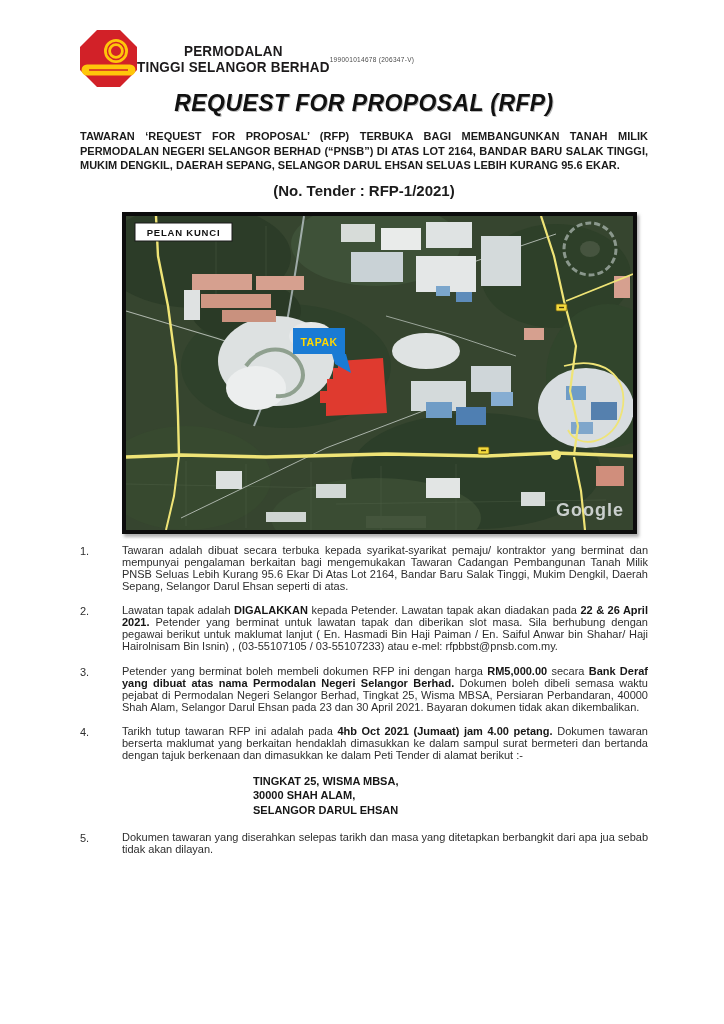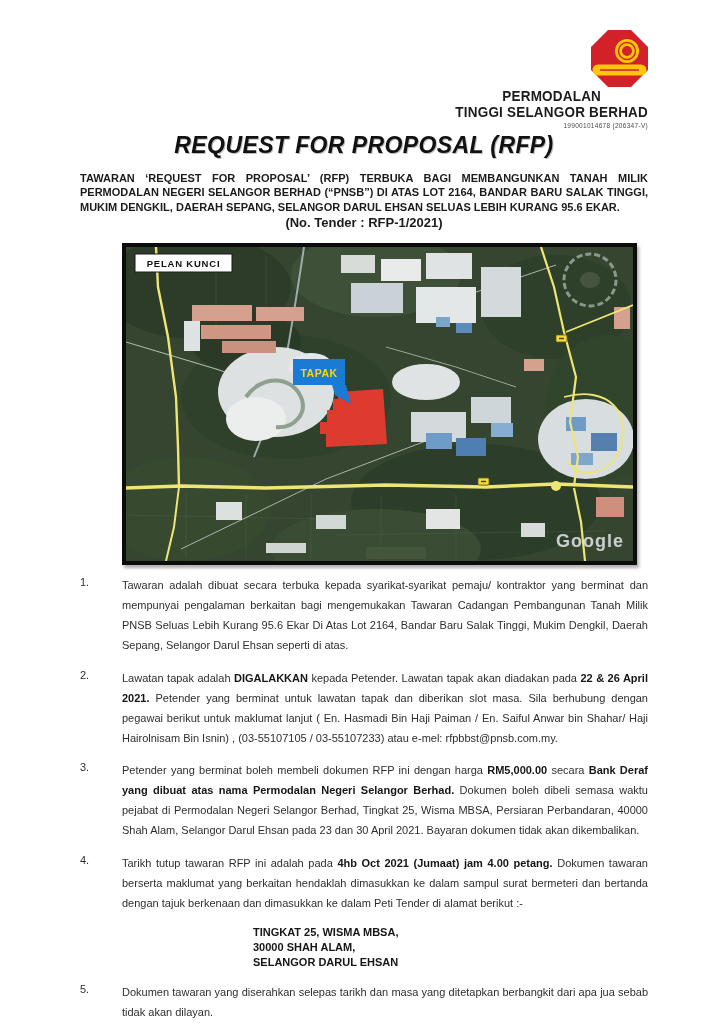--- a/index.html
+++ b/index.html
@@ -2,45 +2,45 @@
 <html><head>
 <meta charset="utf-8">
 <style>
   html,body{margin:0;padding:0;background:#9a9a9a;}
   .page{
     position:relative;width:724px;height:1024px;margin:0 auto;background:#ffffff;
     font-family:"Liberation Sans",sans-serif;color:#2e2e2e;overflow:hidden;
     box-sizing:border-box;padding:30px 76px 0 80px;
   }
   
-  .header{display:flex;flex-direction:column;align-items:flex-end;}
+  .header{display:flex;flex-direction:row;align-items:center;}
   .logo-mark{width:57px;height:57px;}
   .org-name{margin-top:3px;text-align:center;color:#1c1a1b;font-weight:bold;
     font-size:13.5px;line-height:1.1;letter-spacing:.2px;transform:scaleY(1.05);}
   .reg-no{font-size:6.5px;color:#4a4a4a;margin-top:2px;letter-spacing:.3px;text-align:center;}
   
   .doc-title{
     margin-top:3px;text-align:center;font-size:23px;font-weight:bold;font-style:italic;
     color:#111;letter-spacing:.4px;text-shadow:1px 1px 0 rgba(60,60,60,.35);
   }
   
   .intro{margin-top:12px;font-size:11px;font-weight:bold;color:#1b1b1b;
     line-height:14.6px;text-align:justify;}
-  .tender-no{margin-top:1px;text-align:center;font-size:13px;font-weight:bold;color:#1b1b1b;}
+  .tender-no{margin-top:9px;text-align:center;font-size:15px;font-weight:bold;color:#1b1b1b;}
   
   .map-frame{
     margin:13px 0 0 42px;width:507px;height:314px;border:4px solid #0c0c0c;
     box-shadow:2px 3px 3px rgba(110,110,110,.55);
   }
   .map-frame svg{display:block;}
   
   .items{margin-top:10px;}
   .item{display:flex;margin-bottom:12.5px;}
   .item .num{flex:0 0 42px;font-size:11px;line-height:15px;color:#2e2e2e;}
-  .item .itext{flex:1;font-size:11px;line-height:20px;text-align:justify;color:#2e2e2e;}
+  .item .itext{flex:1;font-size:11px;line-height:12px;text-align:justify;color:#2e2e2e;}
   .itext .b{font-weight:bold;color:#161616;}
   .itext .u{}
   
   .address{margin:1px 0 13px 173px;font-size:11px;font-weight:bold;color:#161616;line-height:14.6px;}
 </style>
 </head>
 <body>
 
 <div class="page">
 

